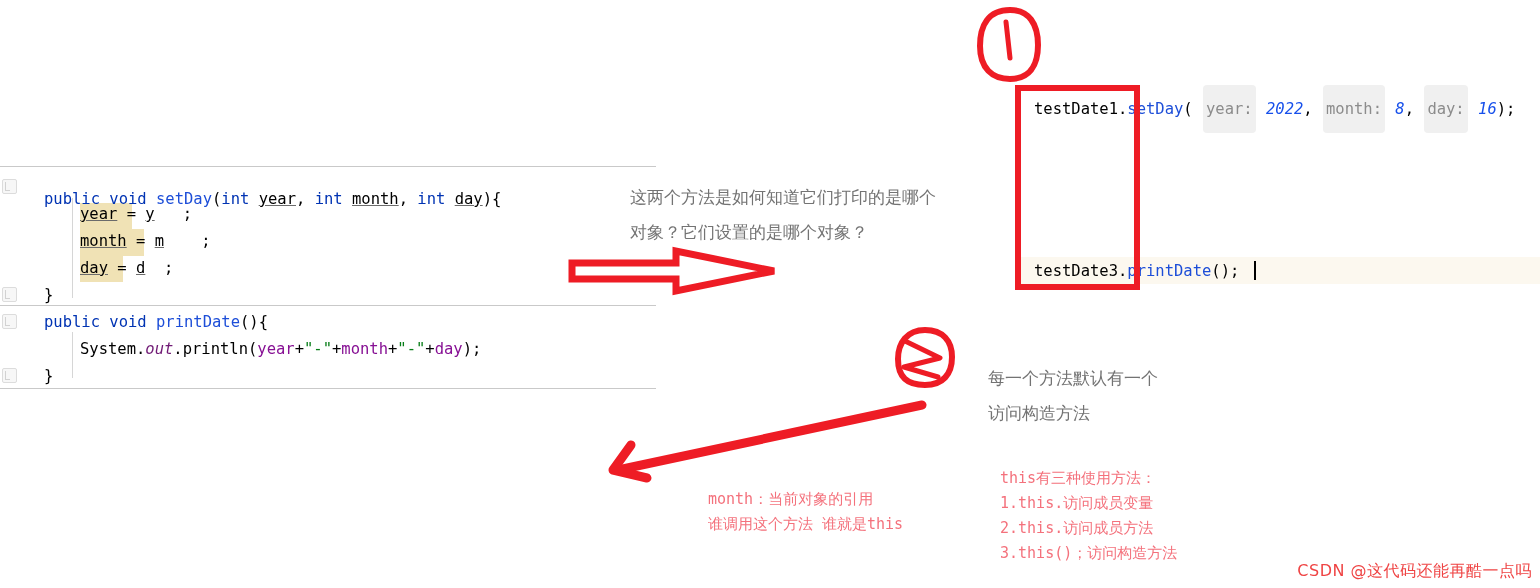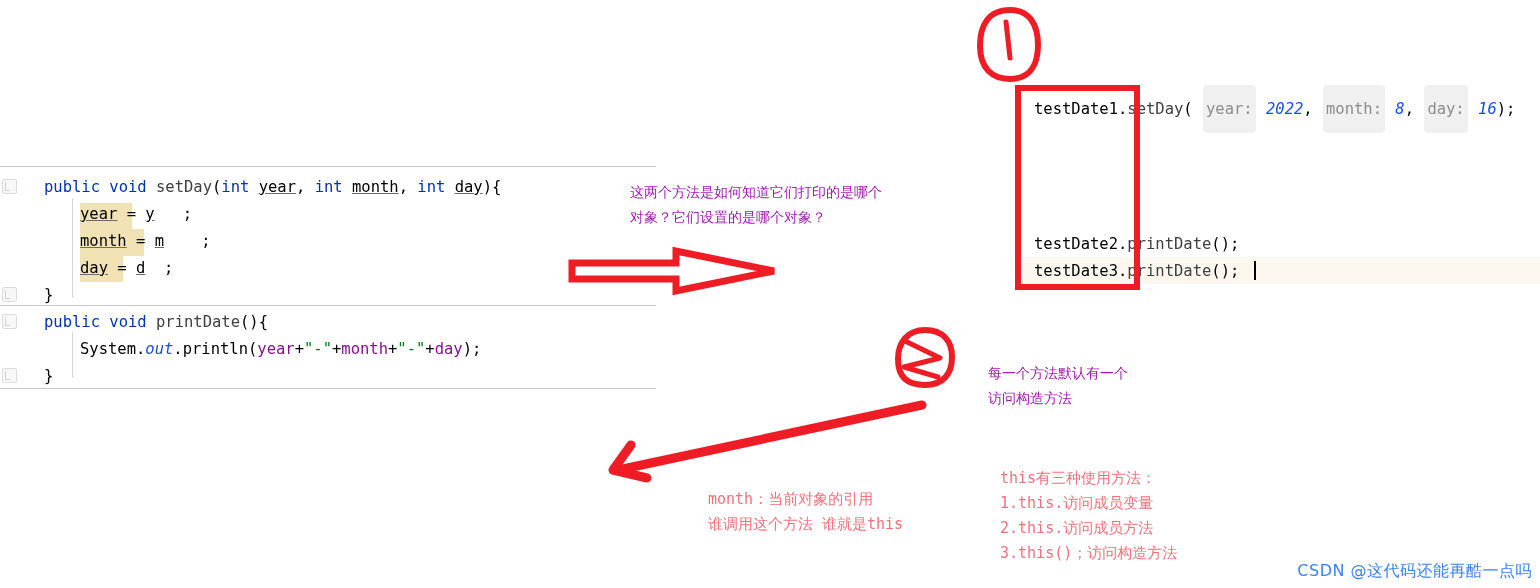--- a/index.html
+++ b/index.html
@@ -12,25 +12,25 @@
 
   
   .code{
     font-family:"DejaVu Sans Mono","Liberation Mono",monospace;
     font-size:15.5px;
     line-height:27px;
     white-space:pre;
     color:#000000;
   }
   .kw{color:#0033b3;}
-  .method{color:#404040;}
+  .method{color:#1d4ed8;}
   .num{color:#1750eb;font-style:italic;}
   .str{color:#067d17;}
   .field{color:#871094;}
-  .ital{font-style:italic;color:#1d4ed8;}
+  .ital{font-style:italic;color:#701a75;}
   .param{text-decoration:underline;text-decoration-color:#6b6b6b;}
   .hint{
     color:#8c8c8c;background:#f0f0f0;border-radius:4px;
     padding:15px 3px;margin:0 1px;
   }
 
   
   #left-editor{
     position:absolute;left:0;top:166px;width:656px;height:220px;
     background:#ffffff;
@@ -65,30 +65,30 @@
   }
 
   
   .redbox{position:absolute;border:6px solid #ee1c25;box-sizing:border-box;}
 
   
   .note{
     position:absolute;color:#f46a77;white-space:pre;
     font-family:"DejaVu Sans","Liberation Sans",sans-serif;
   }
-  .note-cn{font-size:14px;line-height:25px;color:#a21caf;}
+  .note-cn{font-size:17px;line-height:35px;color:#737373;}
   .note-mono{
     font-family:"DejaVu Sans Mono","Liberation Mono",monospace;
     font-size:15px;line-height:25px;color:#f4717c;
   }
 
   
   #watermark{
     position:absolute;right:8px;bottom:6px;
-    color:#3b82f6;font-size:16px;letter-spacing:.5px;
+    color:#ef4444;font-size:16px;letter-spacing:.5px;
     font-family:"DejaVu Sans","Liberation Sans",sans-serif;
   }
 
   svg{overflow:visible;}
 </style>
 </head>
 <body>
 
 <div class="stage">
 
@@ -103,21 +103,21 @@
     <div class="gutter-icon" style="top:148px"></div>
     <div class="gutter-icon" style="top:202px"></div>
 
     <div class="fold-line" style="left:72px;top:32px;height:100px;"></div>
     <div class="fold-line" style="left:72px;top:166px;height:46px;"></div>
 
     <div style="position:absolute;left:80px;top:37px;width:52px;height:26px;background:#f0e2b5;"></div>
     <div style="position:absolute;left:80px;top:63px;width:64px;height:27px;background:#f0e2b5;"></div>
     <div style="position:absolute;left:80px;top:90px;width:43px;height:26px;background:#f0e2b5;"></div>
 
-    <div class="code lcode" style="top:8px"><span class="kw">public </span><span class="kw">void </span><span class="method">setDay</span>(<span class="kw">int </span><span class="param">year</span>, <span class="kw">int </span><span class="param">month</span>, <span class="kw">int </span><span class="param">day</span>){</div>
+    <div class="code lcode" style="top:20px"><span class="kw">public </span><span class="kw">void </span><span class="method">setDay</span>(<span class="kw">int </span><span class="param">year</span>, <span class="kw">int </span><span class="param">month</span>, <span class="kw">int </span><span class="param">day</span>){</div>
 
     <div class="code lcode indent-1" style="top:35px"><span class="param">year</span> = <span class="param">y</span>   ;</div>
 
     <div class="code lcode indent-1" style="top:62px"><span class="param">month</span> = <span class="param">m</span>    ;</div>
 
     <div class="code lcode indent-1" style="top:89px"><span class="param">day</span> = <span class="param">d</span>  ;</div>
 
     <div class="code lcode" style="top:116px">}</div>
 
     <div class="code lcode" style="top:143px"><span class="kw">public </span><span class="kw">void </span><span class="method">printDate</span>(){</div>
@@ -125,21 +125,20 @@
     <div class="code lcode indent-1" style="top:170px">System.<span class="ital">out</span>.println(<span class="field">year</span>+<span class="str">"-"</span>+<span class="field">month</span>+<span class="str">"-"</span>+<span class="field">day</span>);</div>
 
     <div class="code lcode" style="top:197px">}</div>
   </div>
 
   <div id="right-editor">
     <div class="caretline" style="top:169px"></div>
 
     <div class="code rcode" style="top:8px">testDate1.<span class="method">setDay</span>( <span class="hint">year:</span> <span class="num">2022</span>, <span class="hint">month:</span> <span class="num">8</span>, <span class="hint">day:</span> <span class="num">16</span>);</div>
     <div class="code rcode" style="top:89px">&nbsp;</div>
-    <div class="code rcode" style="top:143px">testDate2.<span class="method">printDate</span>();</div>
     <div class="code rcode" style="top:170px">testDate3.<span class="method">printDate</span>();</div>
 
     <div id="caret" style="left:236px;top:173px"></div>
   </div>
 
   <div class="redbox" style="left:1015px;top:85px;width:125px;height:205px;"></div>
 
   <svg style="position:absolute;left:972px;top:6px;" width="76" height="78">
     <path d="M38 4 C16 4 8 20 8 40 C8 62 20 73 38 73 C57 73 66 60 66 39 C66 18 57 4 38 4 Z" fill="none" stroke="#ee1c25" stroke-width="6" stroke-linecap="round" stroke-linejoin="round"></path>
     <path d="M34 16 L38 52" fill="none" stroke="#ee1c25" stroke-width="5" stroke-linecap="round"></path>

